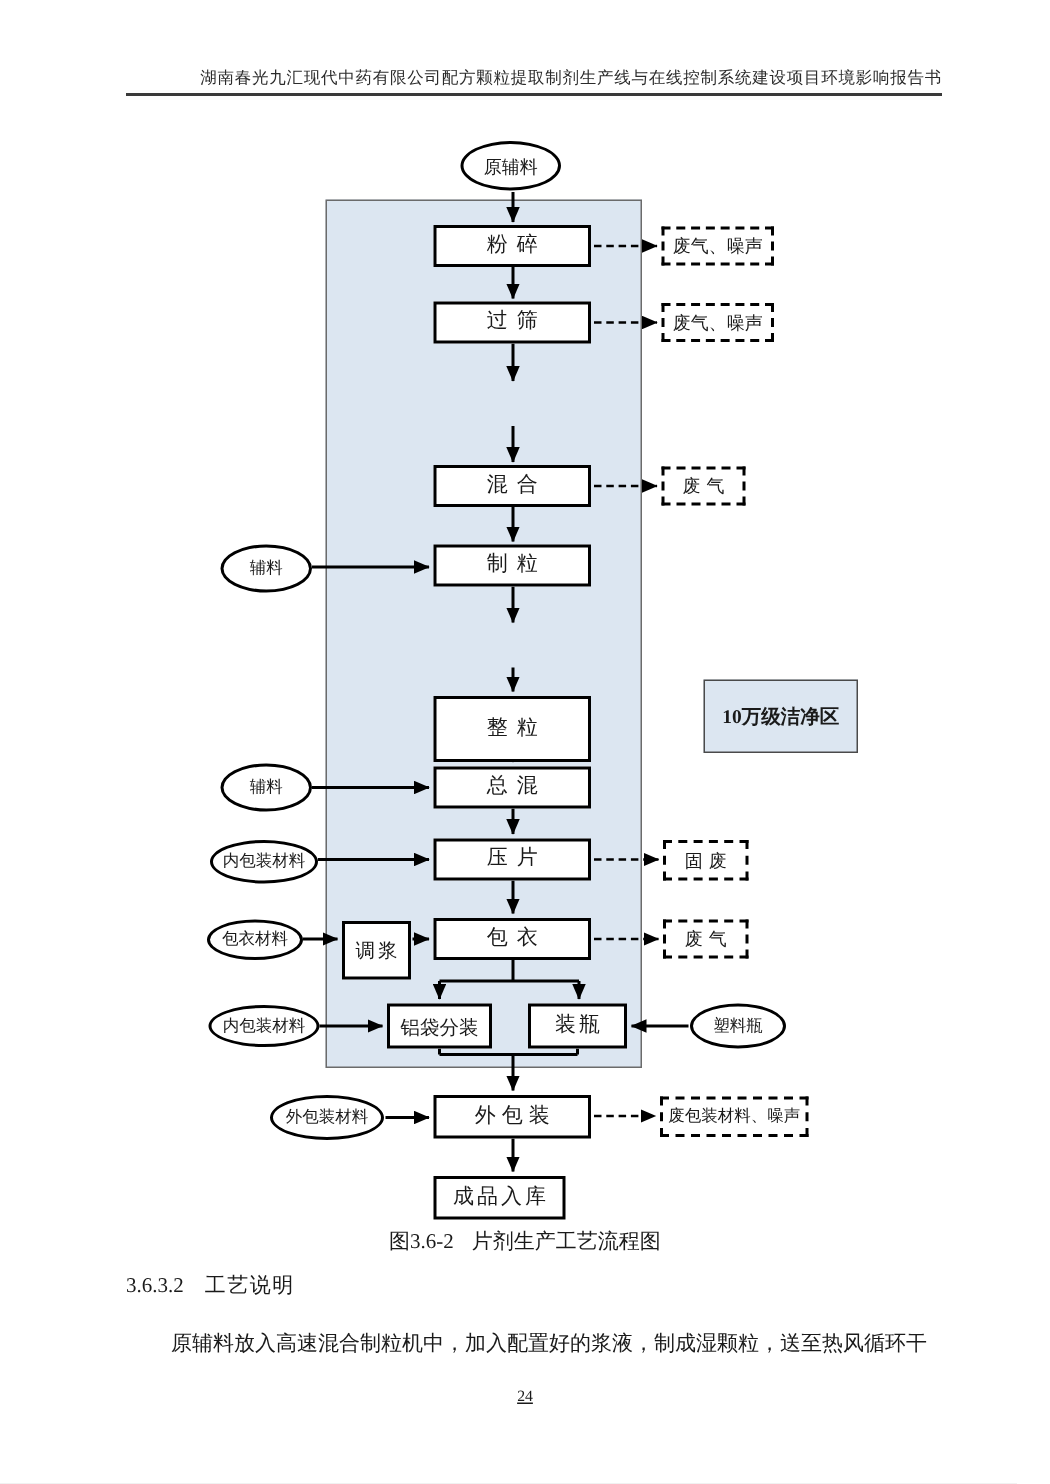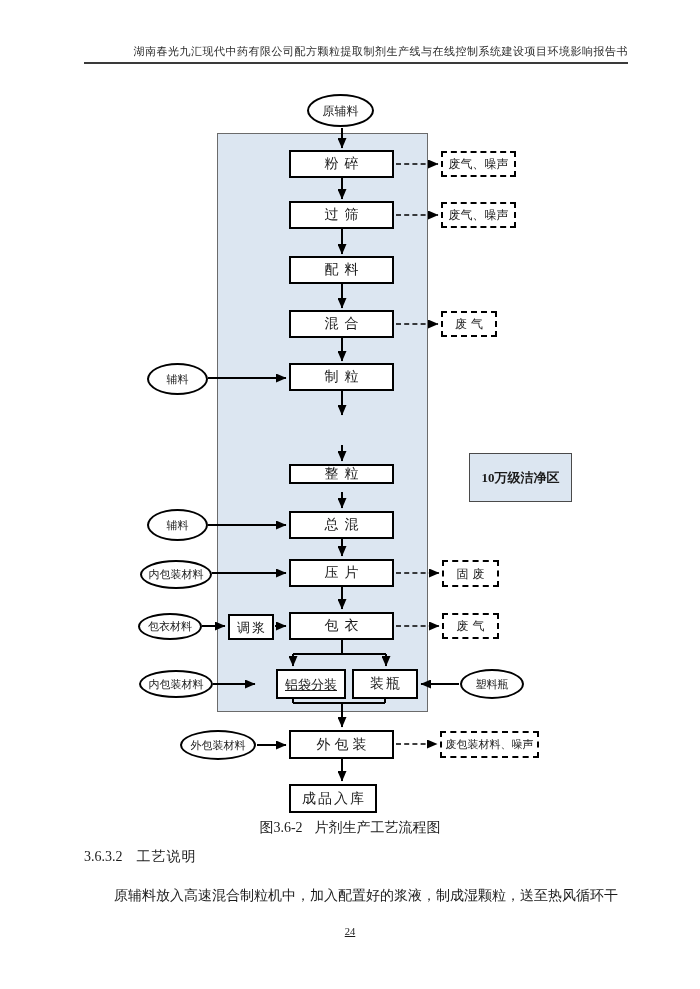--- a/index.html
+++ b/index.html
@@ -110,46 +110,43 @@
   <div class="abs ellipse" style="left:307px;top:94px;width:67px;height:33px;font-size:12px;">
     <span>原辅料</span>
   </div>
 
   <div class="abs pbox ls6" style="left:289px;top:150px;width:105px;height:28px;">
       <span>粉碎</span>
     </div>
   <div class="abs pbox ls6" style="left:289px;top:201px;width:105px;height:28px;">
       <span>过筛</span>
     </div>
-  <div class="abs pbox ls6" style="left:289px;top:256px;width:105px;height:28px;">
-      <span>配料</span>
-    </div>
   <div class="abs pbox ls6" style="left:289px;top:310px;width:105px;height:28px;">
       <span>混合</span>
     </div>
   <div class="abs pbox ls6" style="left:289px;top:363px;width:105px;height:28px;">
       <span>制粒</span>
     </div>
-  <div class="abs pbox ls6" style="left:289px;top:464px;width:105px;height:20px;">
+  <div class="abs pbox ls6" style="left:289px;top:464px;width:105px;height:44px;">
       <span>整粒</span>
     </div>
   <div class="abs pbox ls6" style="left:289px;top:511px;width:105px;height:28px;align-items:center;">
       <span>总混</span>
     </div>
   <div class="abs pbox ls6" style="left:289px;top:559px;width:105px;height:28px;">
       <span>压片</span>
     </div>
   <div class="abs pbox ls6" style="left:289px;top:612px;width:105px;height:28px;">
       <span>包衣</span>
     </div>
 
-  <div class="abs pbox ls2" style="left:228px;top:614px;width:46px;height:26px;font-size:13px;">
+  <div class="abs pbox ls2" style="left:228px;top:614px;width:46px;height:39px;font-size:13px;">
       <span>调浆</span>
     </div>
-  <div class="abs pbox" style="left:276px;top:669px;width:70px;height:30px;font-size:13px;text-decoration:underline;">
+  <div class="abs pbox" style="left:258px;top:669px;width:70px;height:30px;font-size:13px;">
       <span>铝袋分装</span>
     </div>
   <div class="abs pbox ls2" style="left:352px;top:669px;width:66px;height:30px;">
       <span>装瓶</span>
     </div>
   <div class="abs pbox ls4" style="left:289px;top:730px;width:105px;height:29px;">
       <span>外包装</span>
     </div>
   <div class="abs pbox ls2" style="left:289px;top:784px;width:88px;height:29px;">
       <span>成品入库</span>

